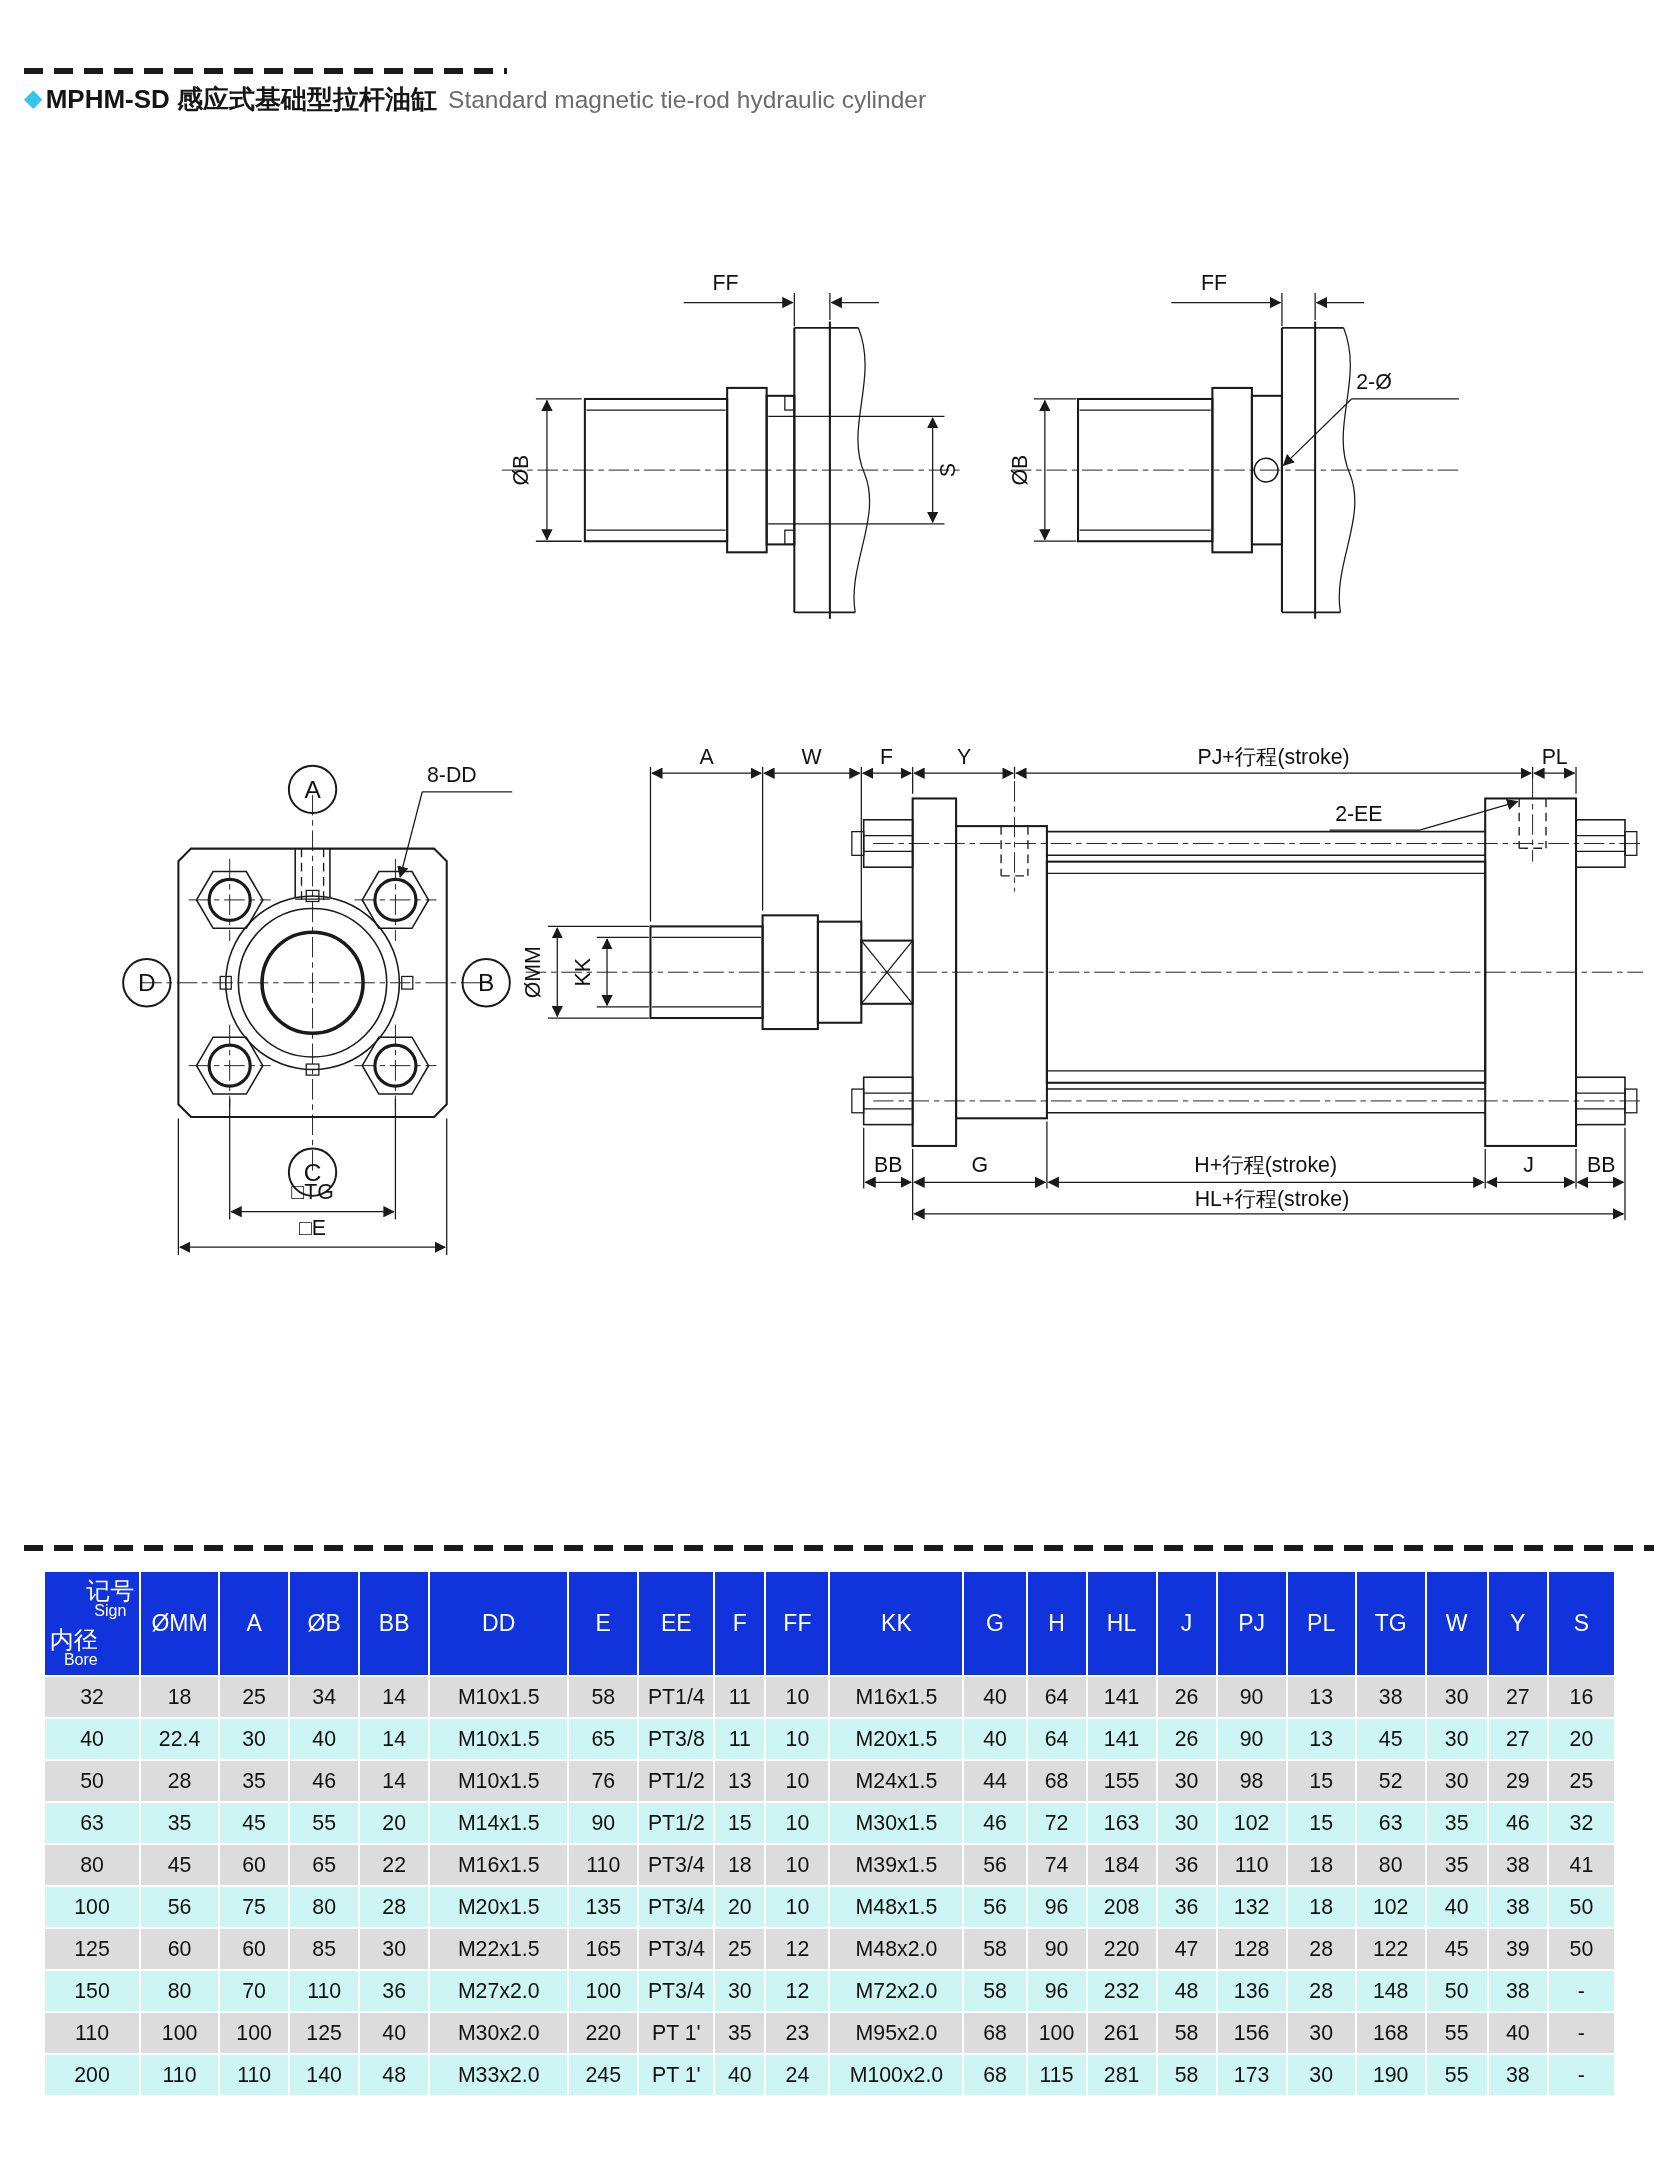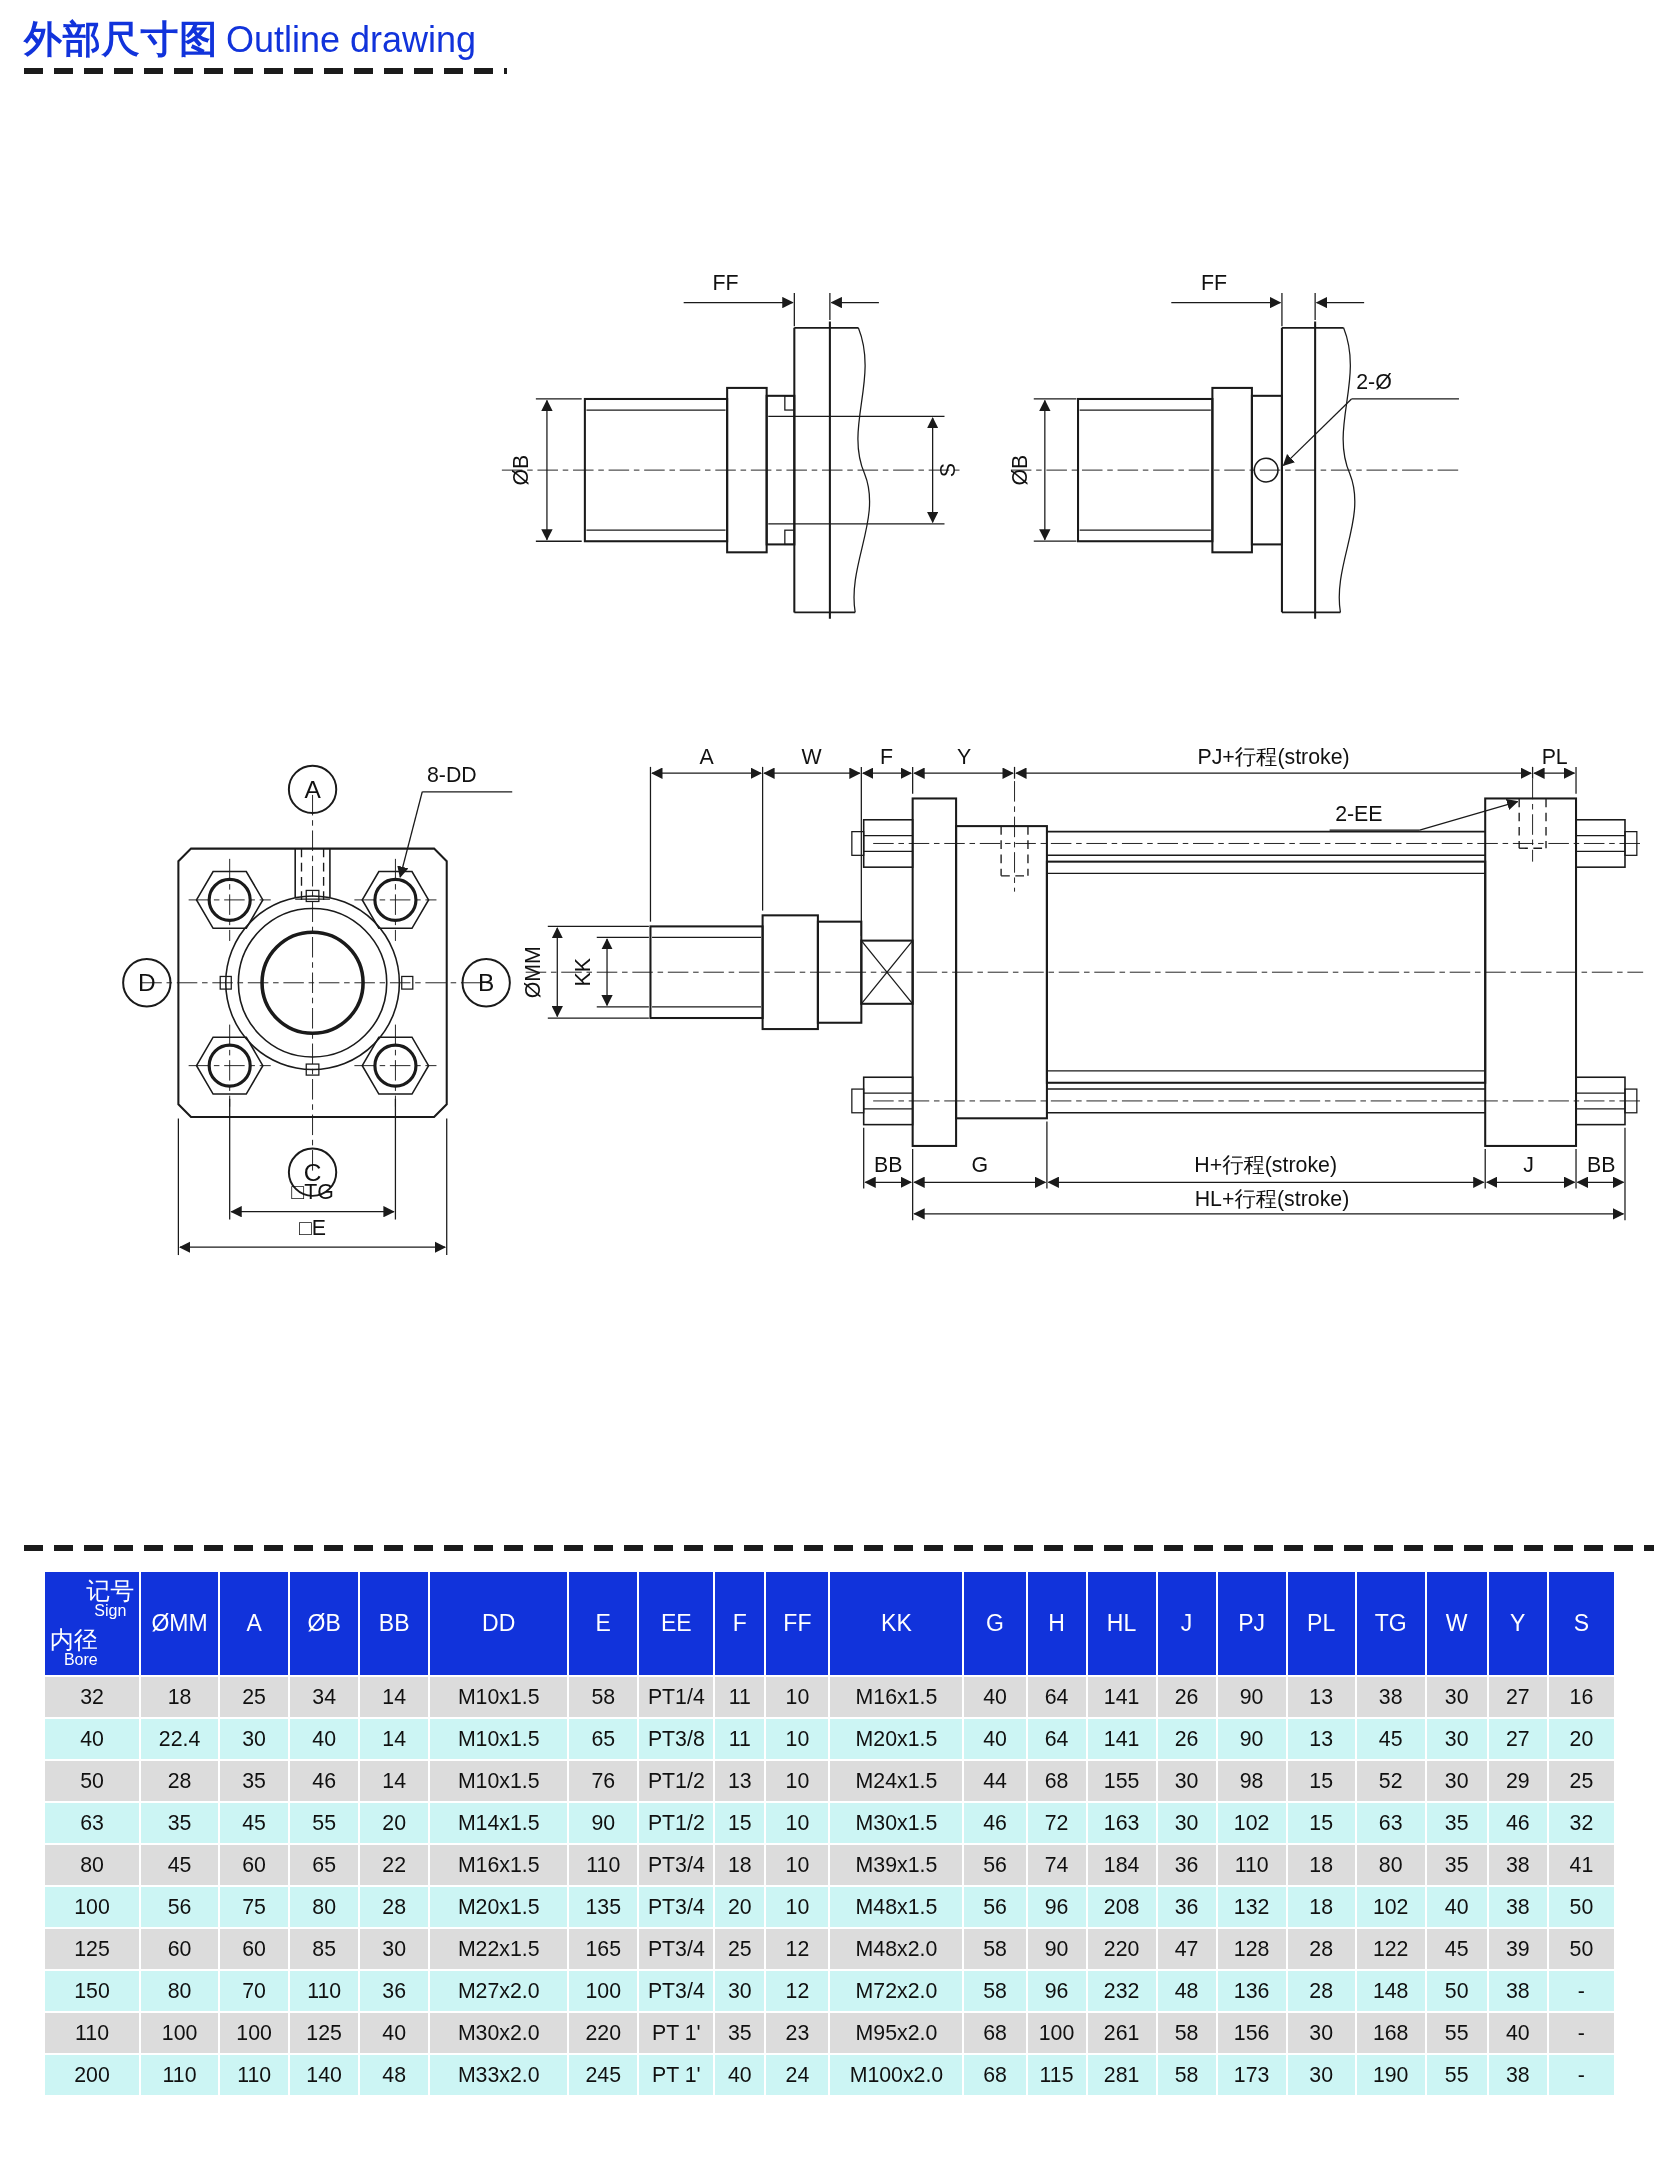--- a/index.html
+++ b/index.html
@@ -41,25 +41,25 @@
   th.corner .c-top{position:absolute;top:6.3px;right:4.7px;text-align:center;line-height:1.05;}
   th.corner .c-bot{position:absolute;bottom:6.3px;left:4.7px;text-align:right;line-height:1.05;}
   th.corner .czh{font-size:24px;display:block;}
   th.corner .cen{font-size:16px;display:block;}
 </style>
 </head>
 <body>
 
 <div class="page">
 
-  <div class="sec-title" style="top:14.2px;">
-    <span class="zh">外部尺寸图</span><span class="en">Outline drawing</span>
+  <div class="dash" style="top:68px;left:24px;width:483px;"></div>
+
+  <div class="product-line">
+    <span class="diamond">◆</span><span class="model">MPHM-SD 感应式基础型拉杆油缸</span><span class="sub-en">Standard magnetic tie-rod hydraulic cylinder</span>
   </div>
-  <div class="dash" style="top:68px;left:24px;width:483px;"></div>
-
 
   <svg class="dwg" style="left:490px;top:233px;" width="498" height="411" viewBox="0 0 630 520">
     <defs>
       <marker id="ar" viewBox="0 0 10 10" refX="9.2" refY="5" markerWidth="9" markerHeight="9" orient="auto-start-reverse">
         <path d="M0,0 L10,5 L0,10 z" fill="#1a1a1a"></path>
       </marker>
     </defs>
     <line class="cl" x1="15" y1="300" x2="600" y2="300"></line>
     <rect class="ol" x="120" y="210" width="180" height="180"></rect>
     <line class="thin" x1="122" y1="224" x2="298" y2="224"></line>

